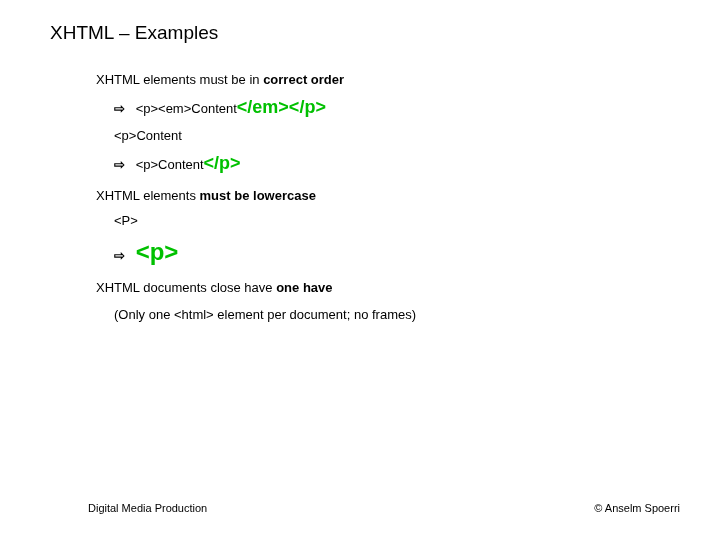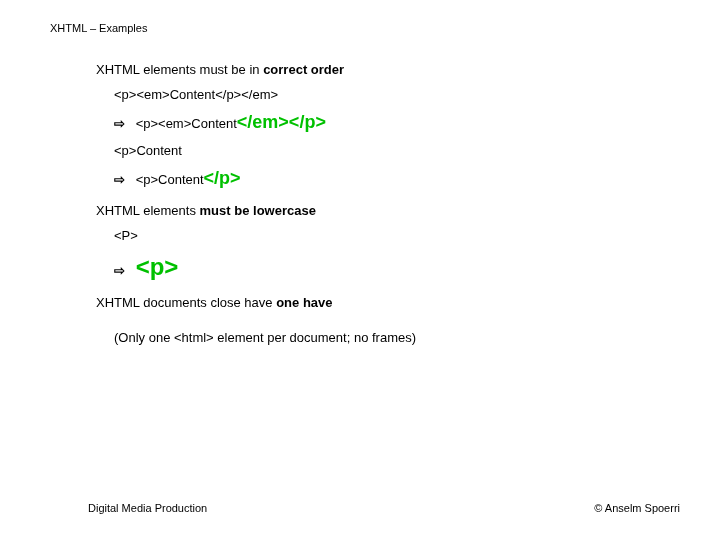--- a/index.html
+++ b/index.html
@@ -5,21 +5,21 @@
     * { margin: 0; padding: 0; box-sizing: border-box; }
     body {
       width: 720px;
       height: 540px;
       background: #fff;
       font-family: Verdana, Arial, sans-serif;
       color: #000;
       position: relative;
     }
     .page-title {
-      font-size: 11px;
+      font-size: 19px;
       font-weight: normal;
       padding: 22px 0 0 50px;
     }
     .content {
       padding: 14px 0 0 96px;
     }
     .rule-heading {
       font-size: 13px;
       font-weight: normal;
       margin-top: 14px;
@@ -40,21 +40,21 @@
       width: 18px;
     }
     .green {
       color: #00c000;
       font-weight: bold;
     }
     .big { font-size: 18px; }
     .bigger { font-size: 24px; }
     .note {
       font-size: 13px;
-      margin: 20px 0 0 18px;
+      margin: 12px 0 0 18px;
     }
     .footer {
       position: absolute;
       bottom: 26px;
       left: 8px;
       right: 0;
       padding: 0 40px 0 80px;
       display: flex;
       justify-content: space-between;
       font-size: 11px;
@@ -63,21 +63,20 @@
 </head>
 <body>
 
 <div class="page-title">XHTML – Examples</div>
 
 <div class="content">
 
   <div class="rule-heading">
     <span>XHTML elements must be in </span><span class="bold">correct order</span>
   </div>
-  <div class="example-wrong">&lt;p&gt;&lt;em&gt;Content&lt;/p&gt;&lt;/em&gt;</div>
   <div class="example-right">
     <span class="arrow">⇨</span>
     <span>&lt;p&gt;&lt;em&gt;Content</span><span class="green big">&lt;/em&gt;&lt;/p&gt;</span>
   </div>
 
   <div class="example-wrong">&lt;p&gt;Content</div>
   <div class="example-right">
     <span class="arrow">⇨</span>
     <span>&lt;p&gt;Content</span><span class="green big">&lt;/p&gt;</span>
   </div>

